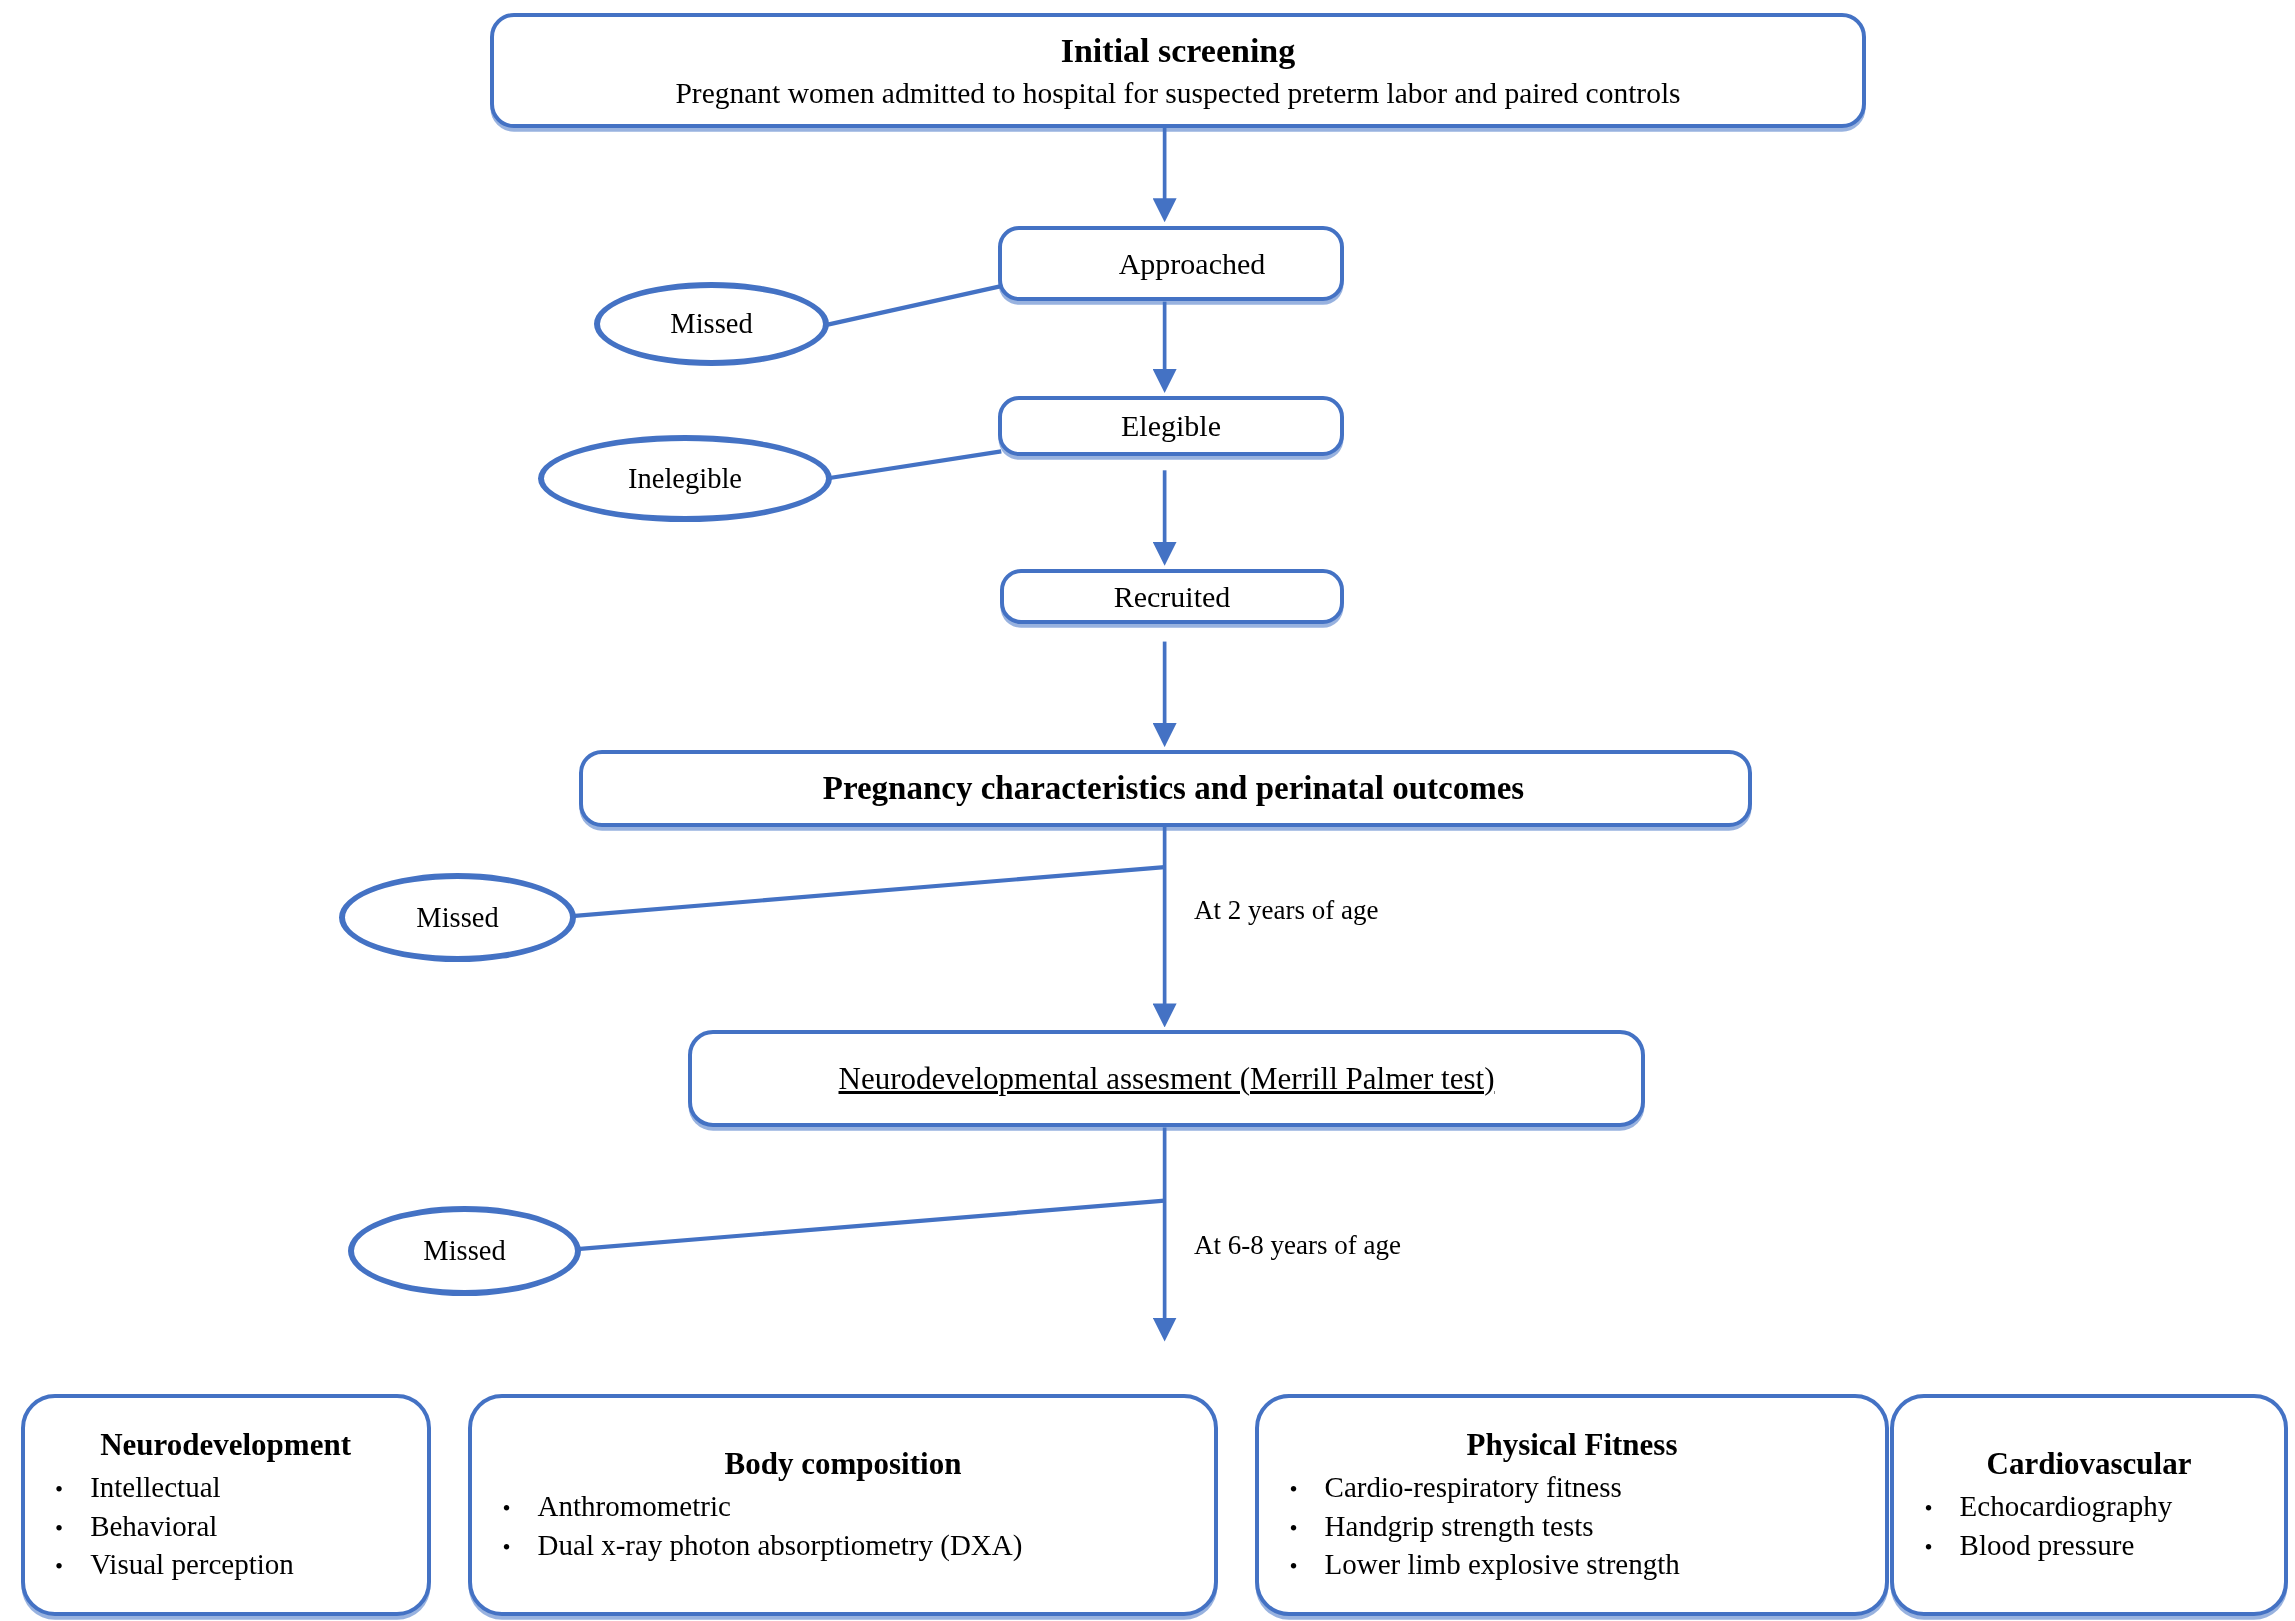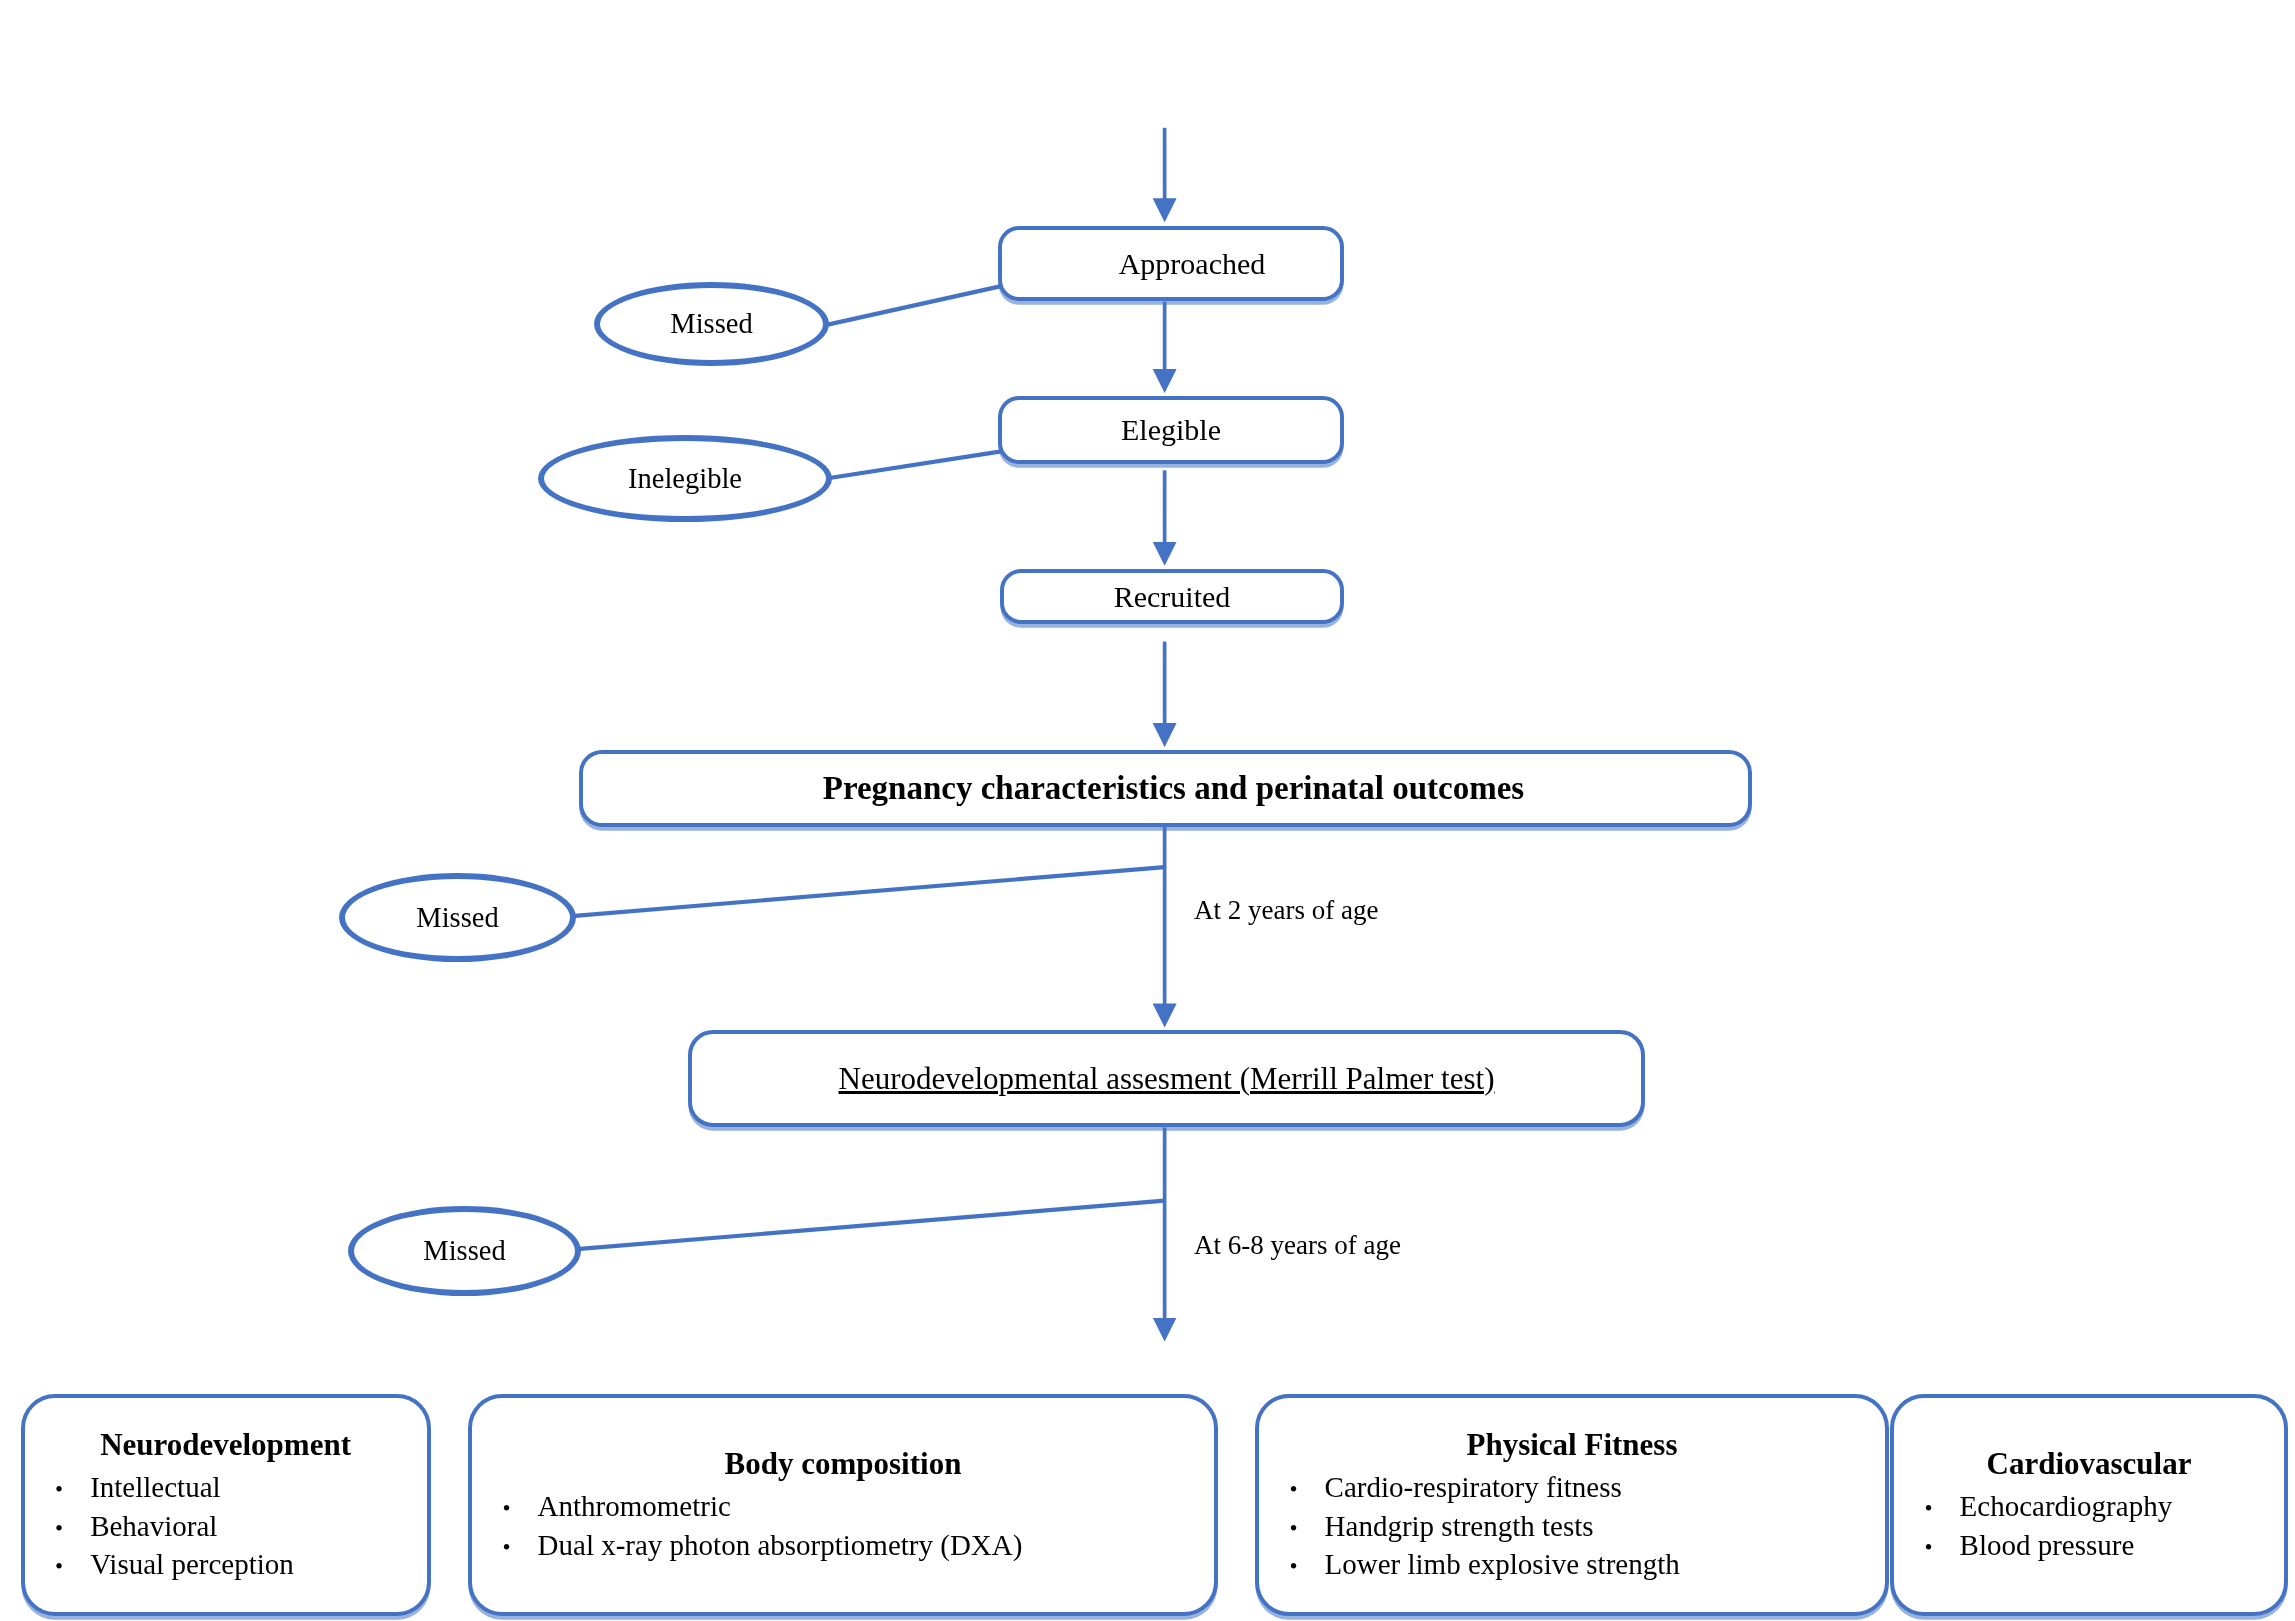--- a/index.html
+++ b/index.html
@@ -54,29 +54,33 @@
     <line x1="2210" y1="892" x2="2210" y2="1030" stroke="#4472C4" stroke-width="7" marker-end="url(#arw)"></line>
     <line x1="2210" y1="1217" x2="2210" y2="1374" stroke="#4472C4" stroke-width="7" marker-end="url(#arw)"></line>
     <line x1="2210" y1="1569" x2="2210" y2="1906" stroke="#4472C4" stroke-width="7" marker-end="url(#arw)"></line>
     <line x1="2210" y1="2139" x2="2210" y2="2502" stroke="#4472C4" stroke-width="7" marker-end="url(#arw)"></line>
     <line x1="1560" y1="618" x2="1902" y2="542" stroke="#4472C4" stroke-width="8"></line>
     <line x1="1565" y1="908" x2="1900" y2="856" stroke="#4472C4" stroke-width="8"></line>
     <line x1="1085" y1="1738" x2="2210" y2="1645" stroke="#4472C4" stroke-width="8"></line>
     <line x1="1095" y1="2370" x2="2210" y2="2278" stroke="#4472C4" stroke-width="8"></line>
   </svg>
 
+  <div class="node" style="left:490px; top:13px; width:1376px; height:115px;">
+    <div class="title">Initial screening</div>
+    <div class="subtitle">Pregnant women admitted to hospital for suspected preterm labor and paired controls</div>
+  </div>
 
   <div class="node" style="left:998px; top:226px; width:346px; height:75px; border-radius:21px;padding-left:42px;">
     <div class="step-label">Approached</div>
   </div>
   <div class="ellipse" style="left:594px; top:282px; width:235px; height:84px;">
     <span>Missed</span>
   </div>
 
-  <div class="node" style="left:998px; top:396px; width:346px; height:68px; border-radius:21px;">
+  <div class="node" style="left:998px; top:396px; width:346px; height:60px; border-radius:21px;">
     <div class="step-label">Elegible</div>
   </div>
   <div class="ellipse" style="left:538px; top:435px; width:294px; height:87px;">
     <span>Inelegible</span>
   </div>
 
   <div class="node" style="left:1000px; top:569px; width:344px; height:55px; border-radius:21px;">
     <div class="step-label">Recruited</div>
   </div>
 

